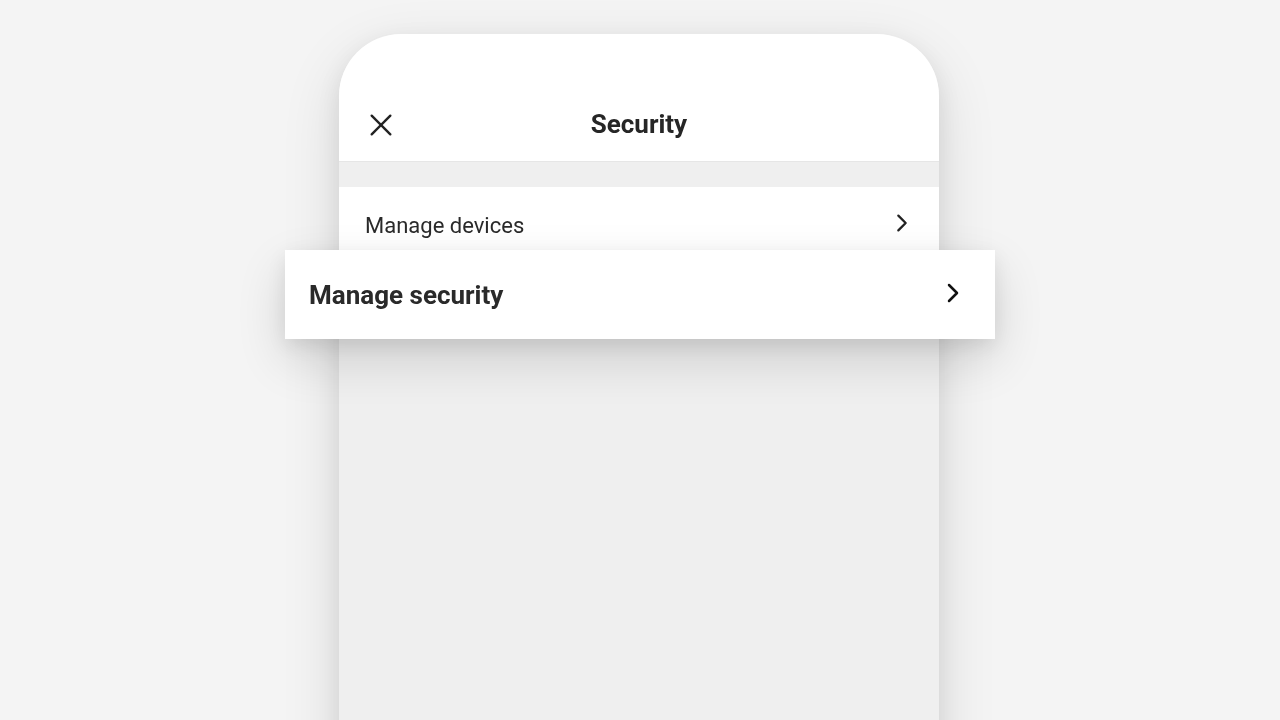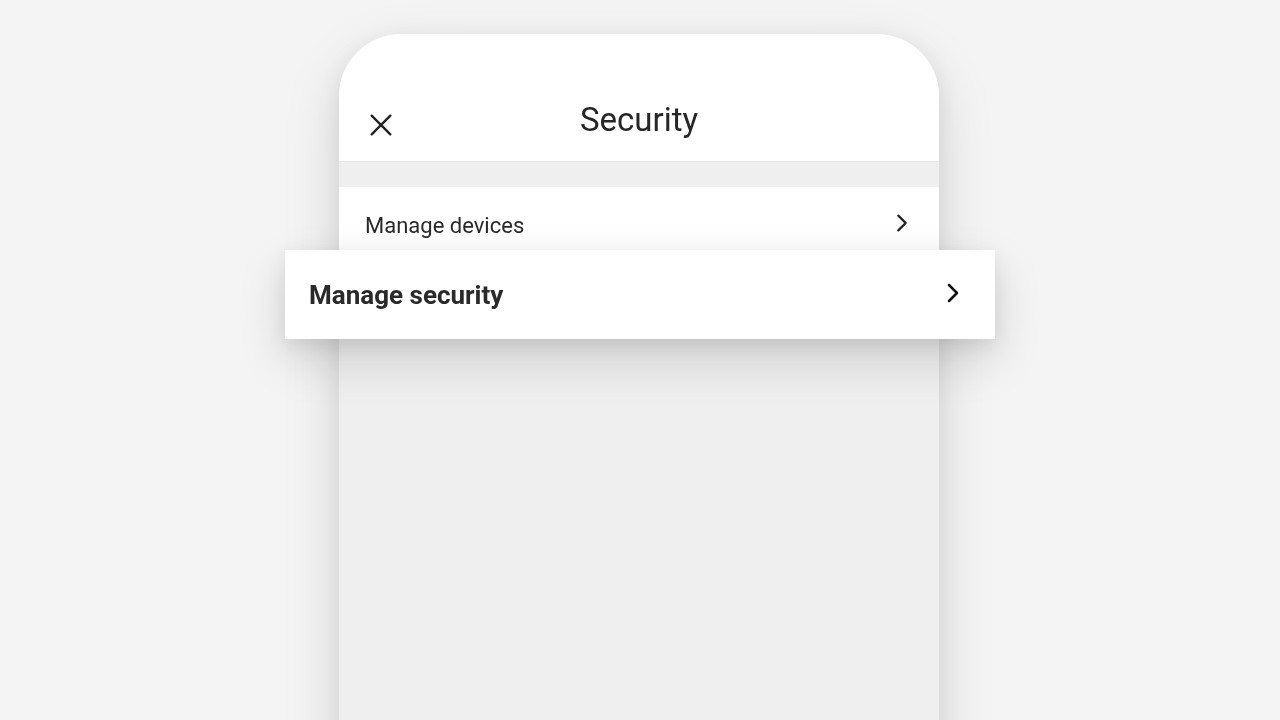--- a/index.html
+++ b/index.html
@@ -45,22 +45,22 @@
       display: flex;
       align-items: center;
       justify-content: center;
       cursor: pointer;
     }
     .close-btn svg {
       width: 28px;
       height: 28px;
     }
     .header-title {
-      font-size: 33px;
-      font-weight: 400;
+      font-size: 26px;
+      font-weight: 700;
       color: #262626;
     }
     .content {
       padding-top: 25px;
     }
     .list-item {
       background: #ffffff;
       height: 76px;
       display: flex;
       align-items: center;

